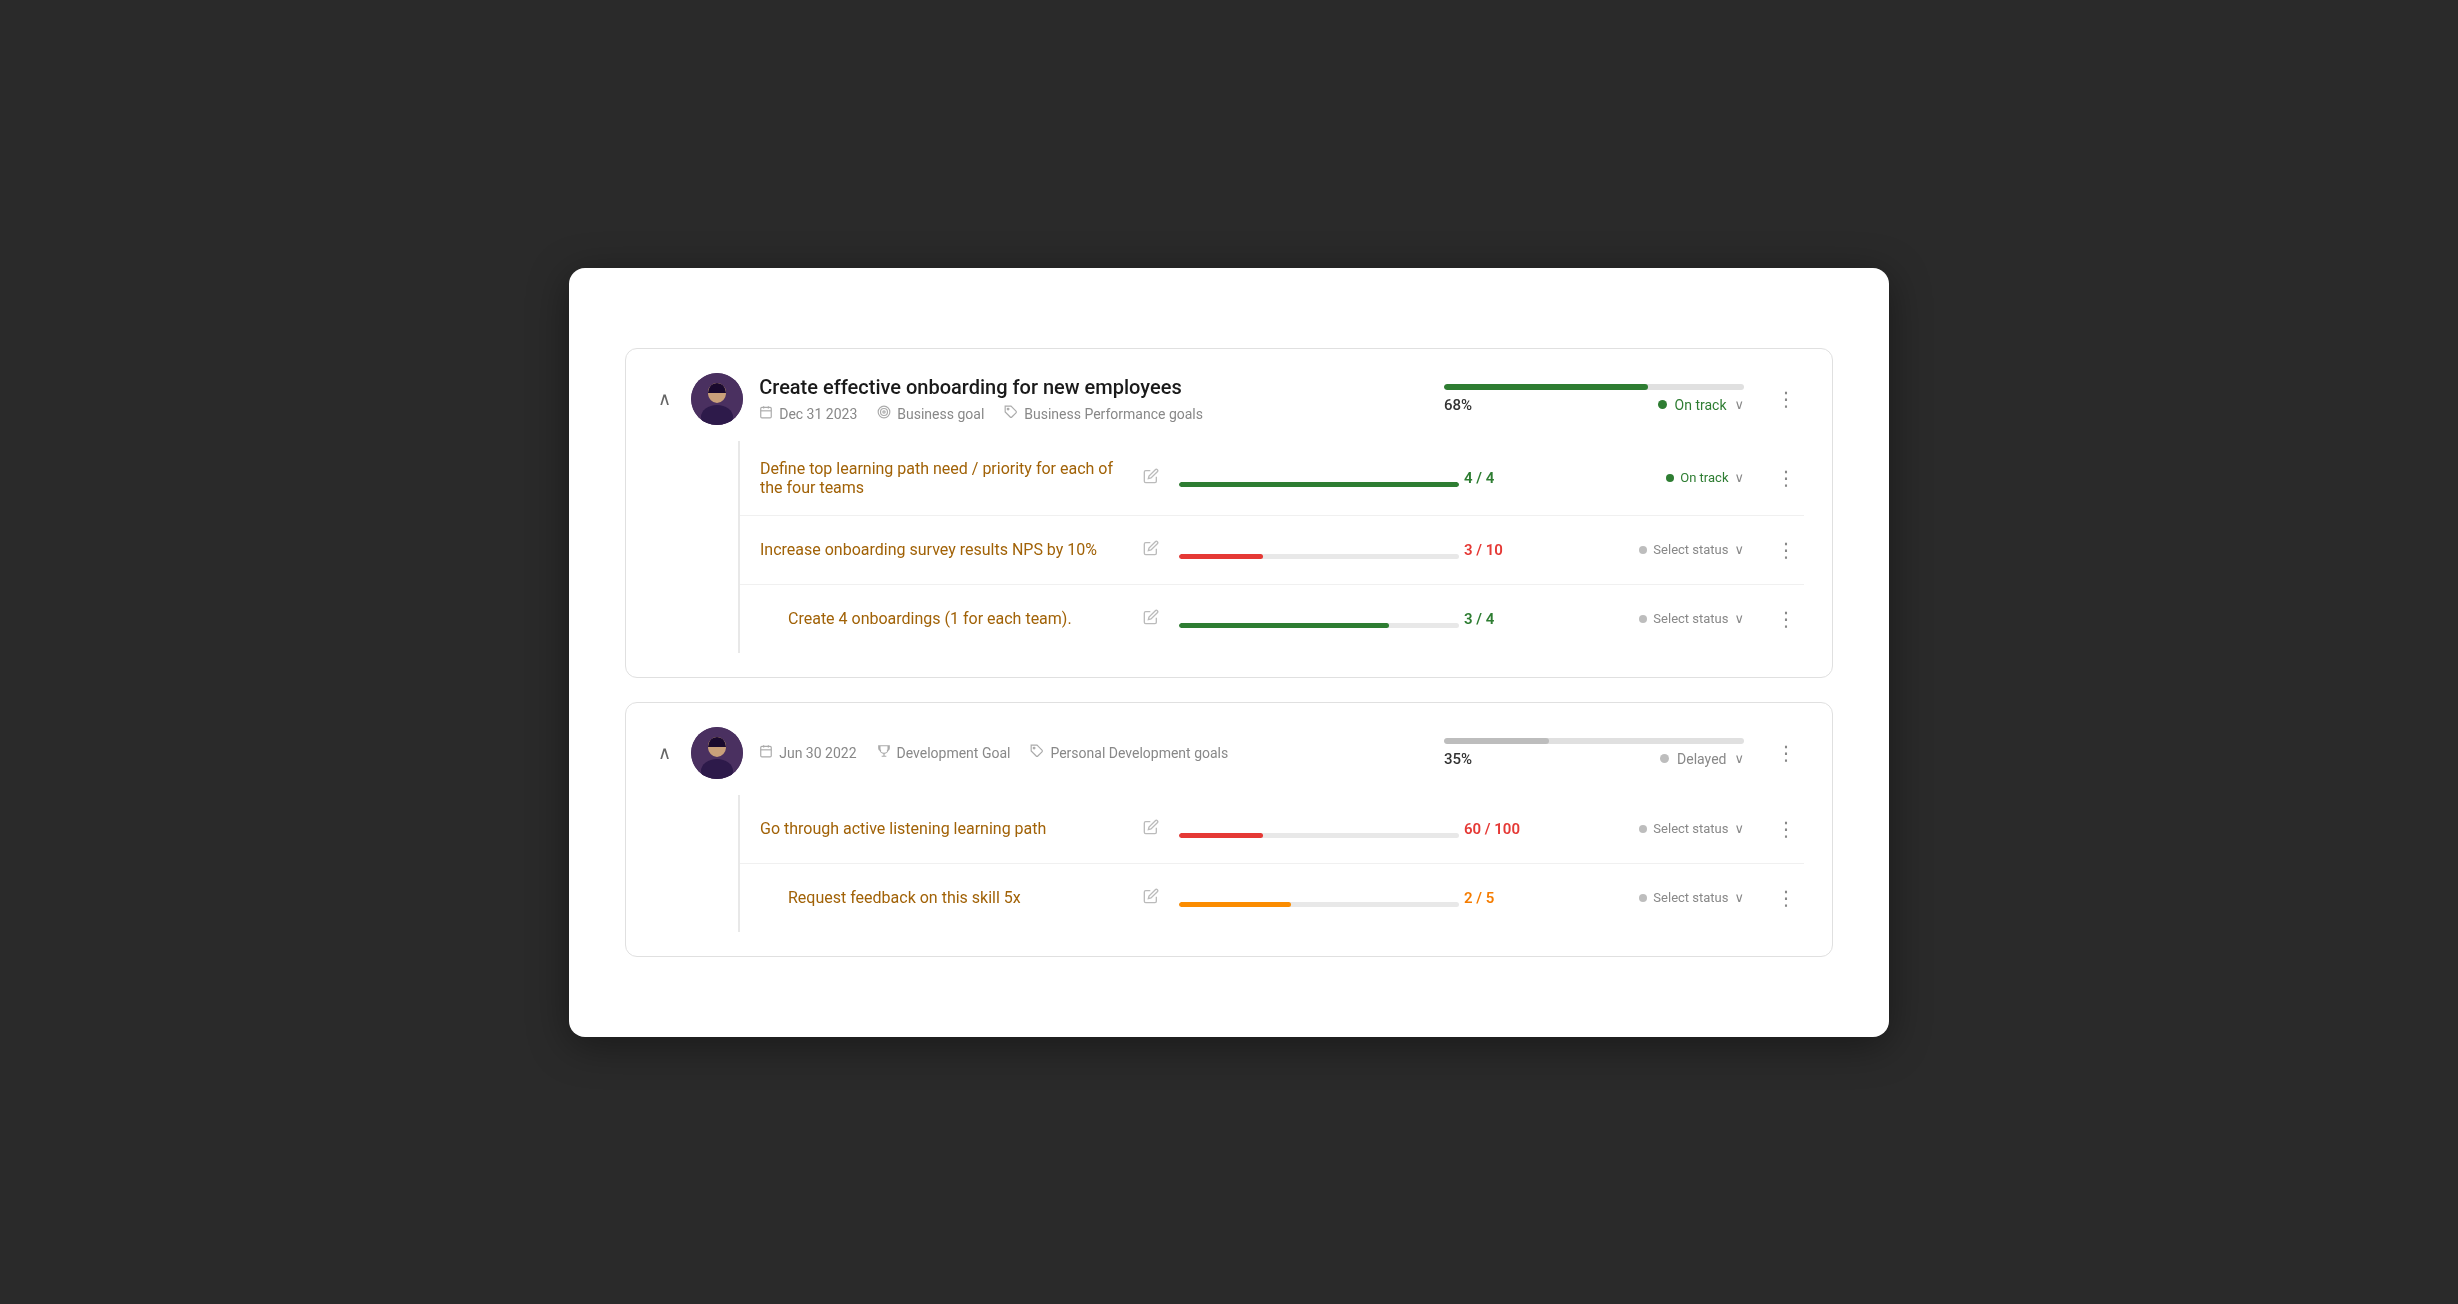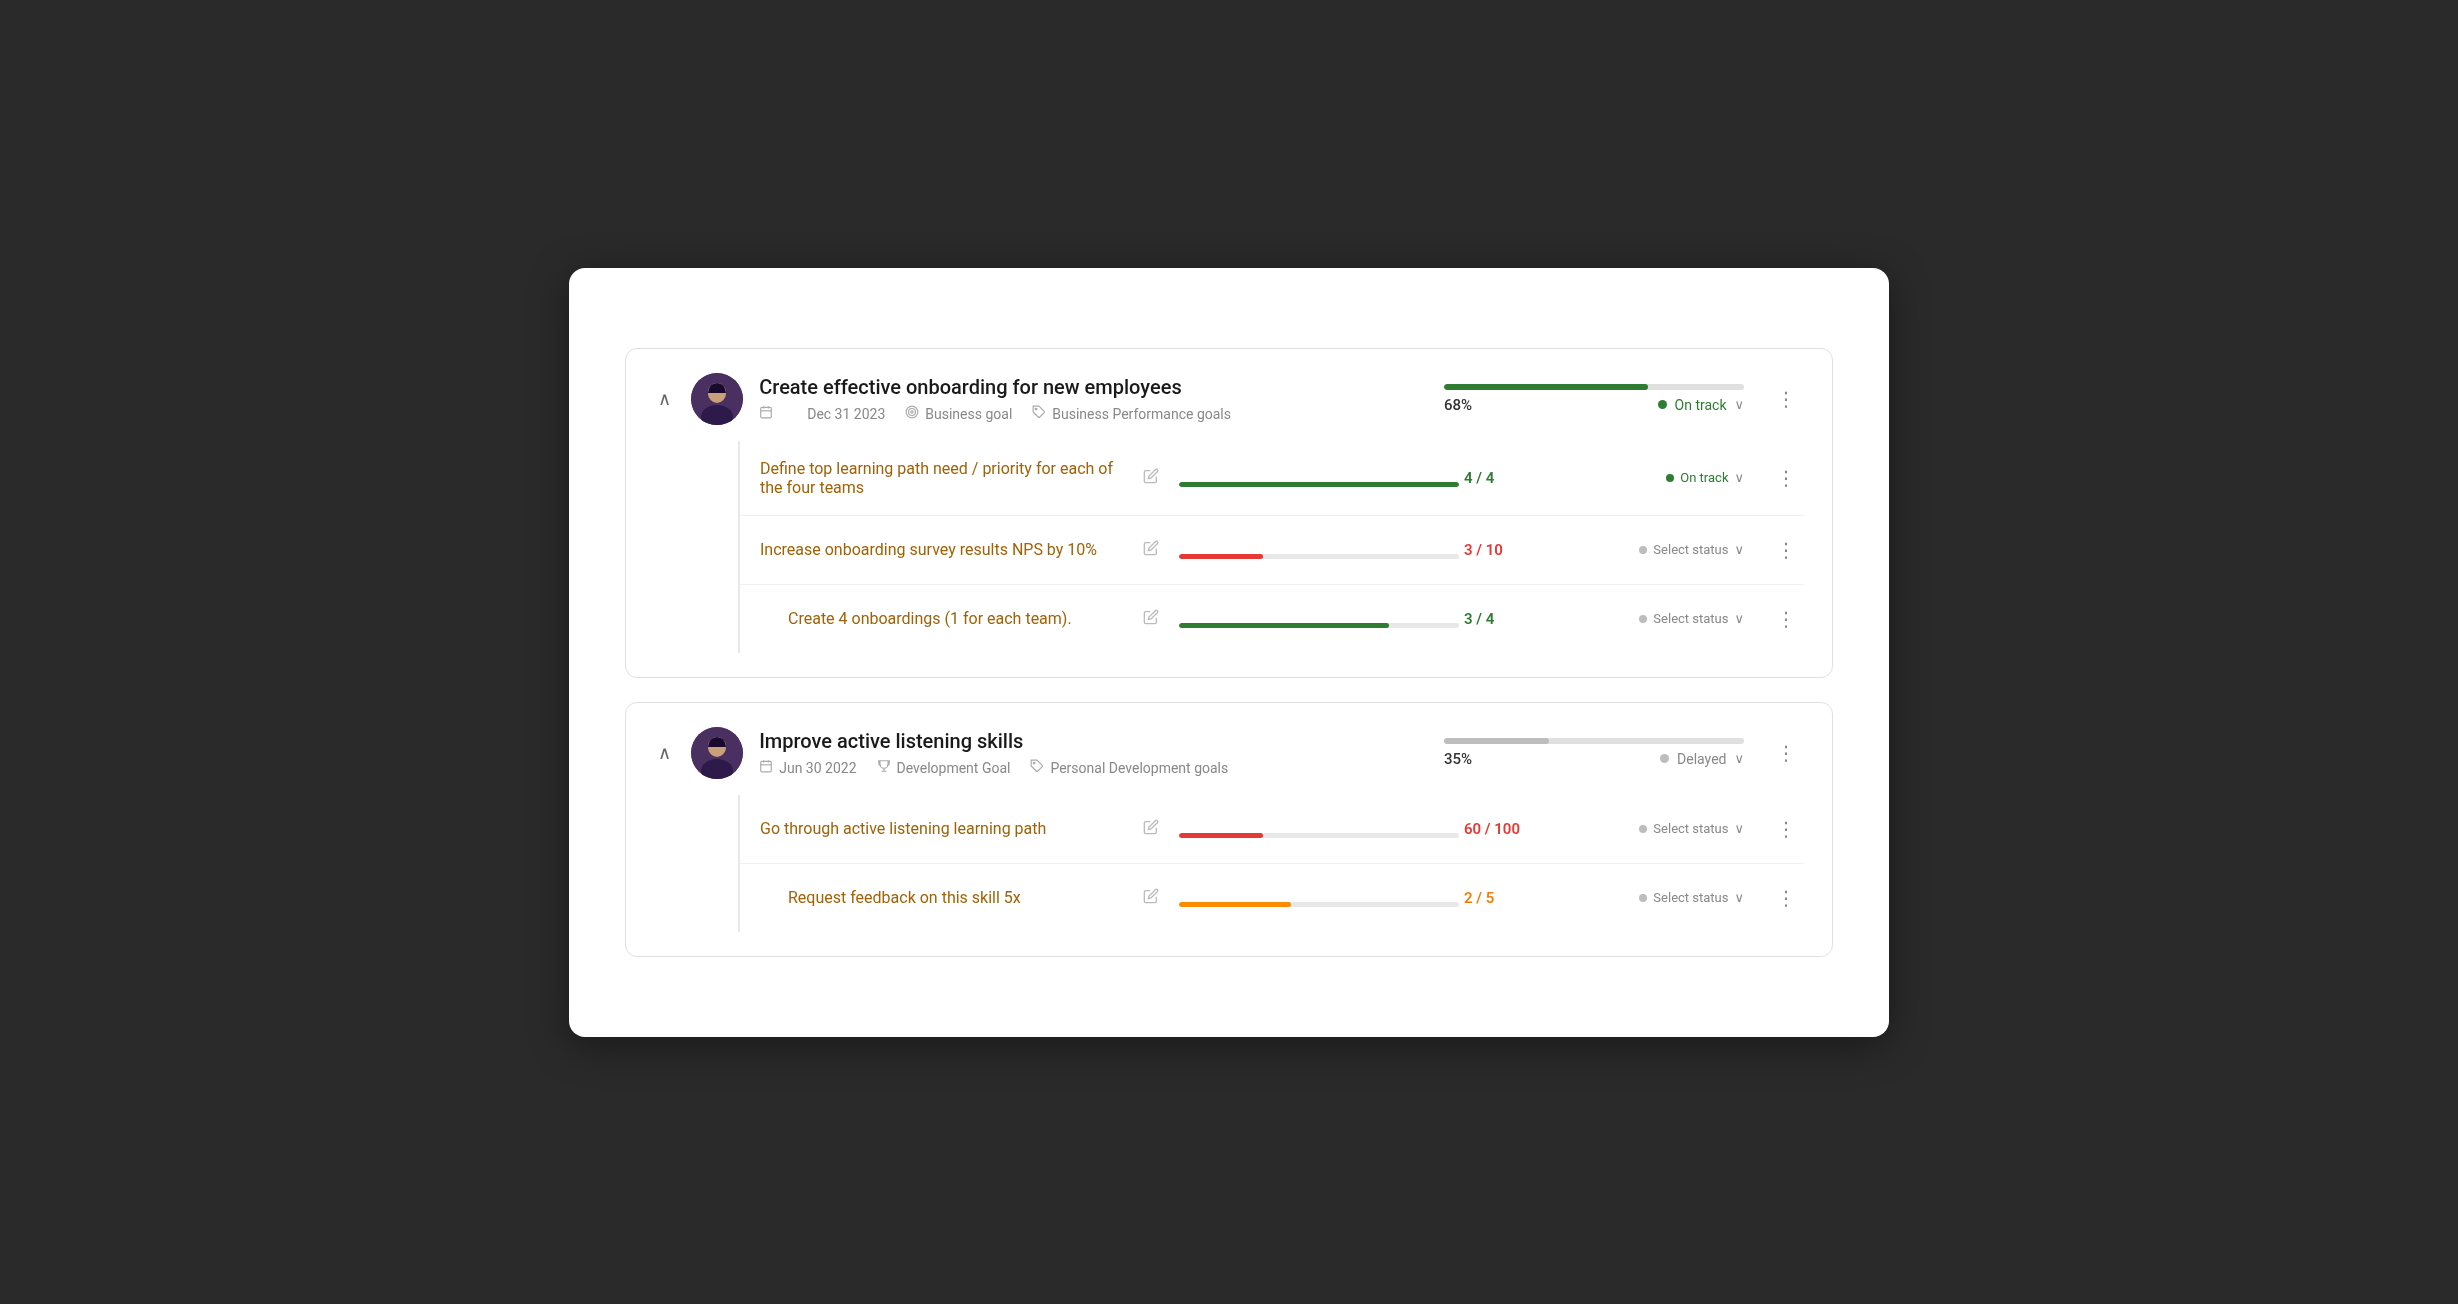--- a/index.html
+++ b/index.html
@@ -221,21 +221,21 @@
       <div class="goal-info">
         <div class="goal-title">Create effective onboarding for new employees</div>
         <div class="goal-meta">
           <span class="meta-item">
             <span class="meta-icon"><svg width="14" height="14" viewBox="0 0 24 24" fill="none" stroke="#aaa" stroke-width="2">
                     <rect x="3" y="4" width="18" height="18" rx="2"></rect>
                     <line x1="16" y1="2" x2="16" y2="6"></line>
                     <line x1="8" y1="2" x2="8" y2="6"></line>
                     <line x1="3" y1="10" x2="21" y2="10"></line>
                   </svg></span>
-            <span style="color:#888;margin-left:28px;">Dec 31 2023</span>
+            <span style="color:#888;">Dec 31 2023</span>
           </span>
           <span class="meta-item">
             <span class="meta-icon"><svg width="14" height="14" viewBox="0 0 24 24" fill="none" stroke="#aaa" stroke-width="2">
                     <circle cx="12" cy="12" r="10"></circle>
                     <circle cx="12" cy="12" r="6"></circle>
                     <circle cx="12" cy="12" r="2"></circle>
                   </svg></span>
             <span style="color:#888;">Business goal</span>
           </span>
           <span class="meta-item">
@@ -335,21 +335,20 @@
       <div class="avatar">
             <svg viewBox="0 0 52 52" xmlns="http://www.w3.org/2000/svg">
     <circle cx="26" cy="26" r="26" fill="#4a3060"></circle>
     <ellipse cx="26" cy="20" rx="9" ry="10" fill="#c9a07a"></ellipse>
     <ellipse cx="26" cy="44" rx="16" ry="12" fill="#2d1a4a"></ellipse>
     <ellipse cx="26" cy="19" rx="9" ry="9" fill="#c9a07a"></ellipse>
     <path d="M17 20 Q18 10 26 10 Q34 10 35 20" fill="#1a0a2e"></path>
   </svg>
           </div>
       <div class="goal-info">
-        <div class="goal-title">Improve active listening skills</div>
         <div class="goal-meta">
           <span class="meta-item">
             <span class="meta-icon"><svg width="14" height="14" viewBox="0 0 24 24" fill="none" stroke="#aaa" stroke-width="2">
                     <rect x="3" y="4" width="18" height="18" rx="2"></rect>
                     <line x1="16" y1="2" x2="16" y2="6"></line>
                     <line x1="8" y1="2" x2="8" y2="6"></line>
                     <line x1="3" y1="10" x2="21" y2="10"></line>
                   </svg></span>
             <span style="color:#888;text-align:right;">Jun 30 2022</span>
           </span>

